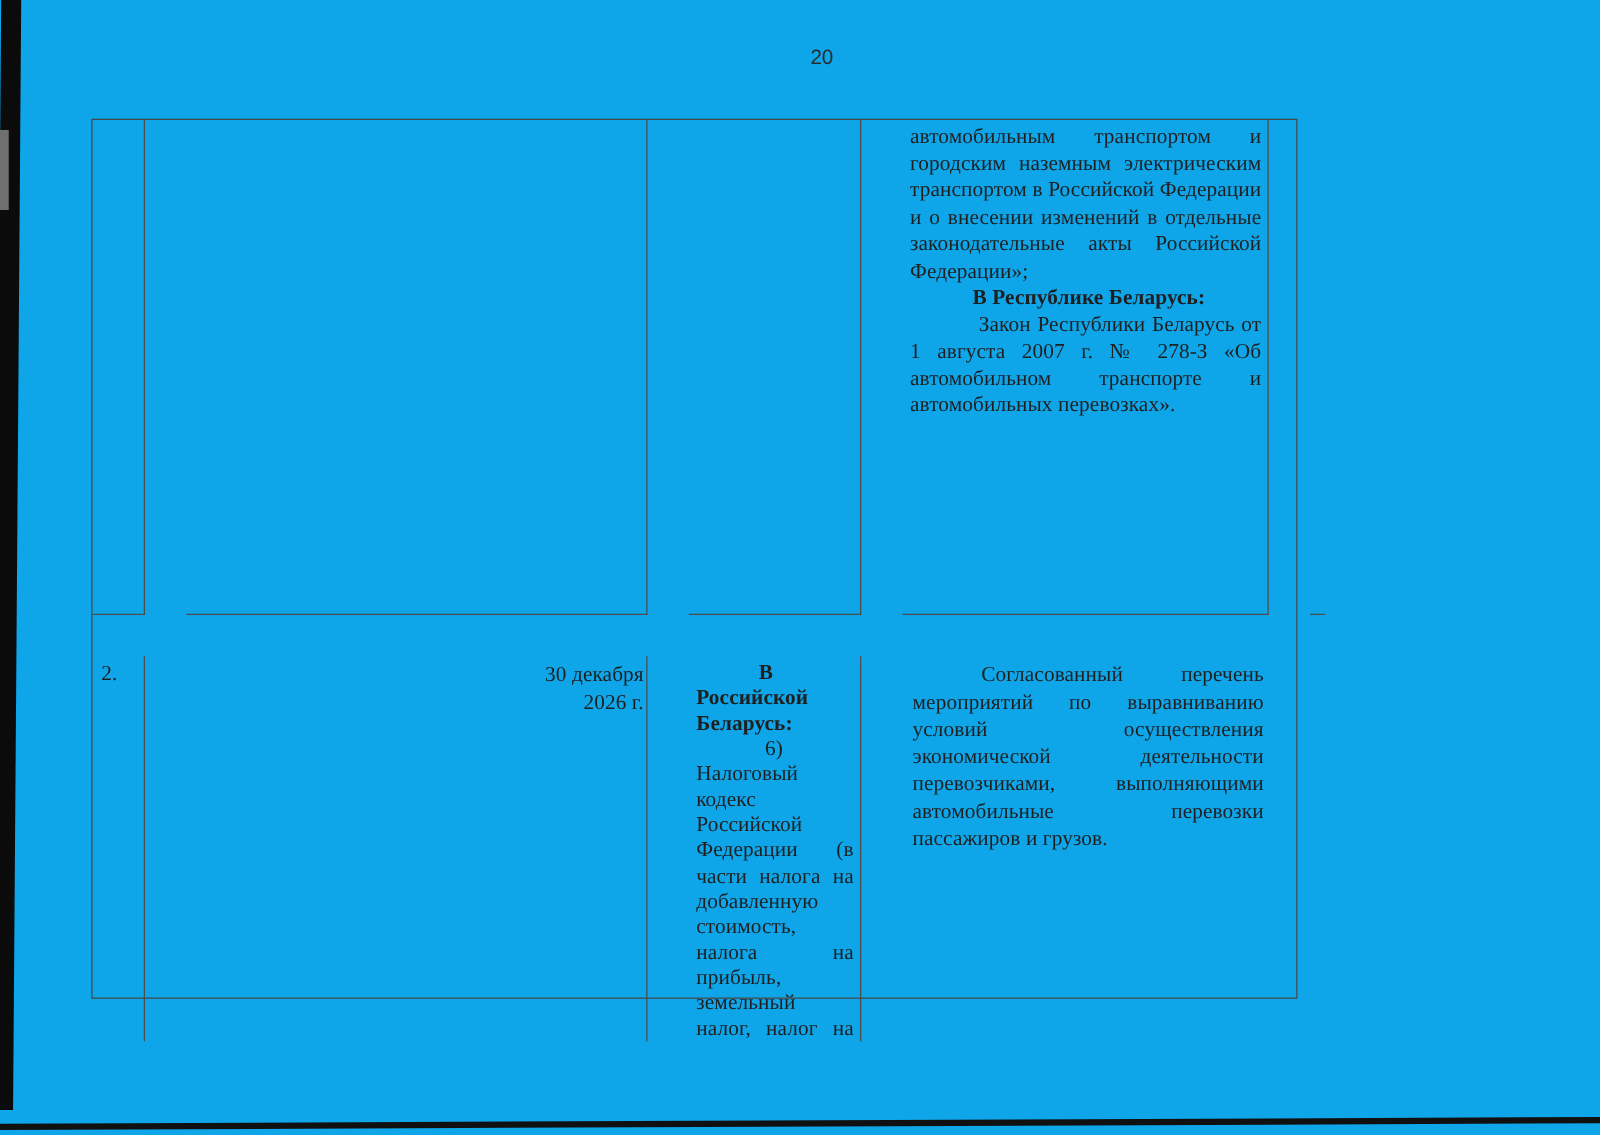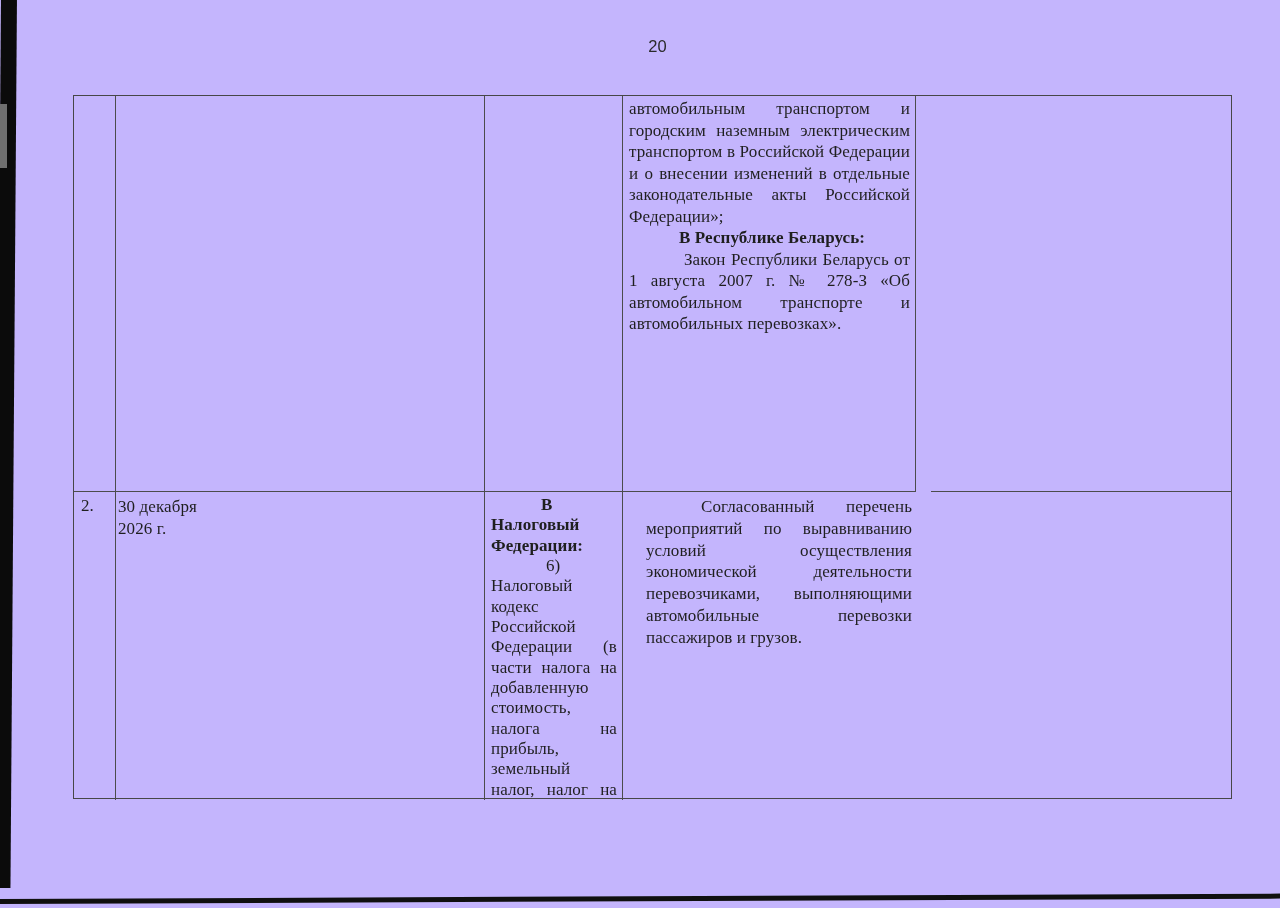--- a/index.html
+++ b/index.html
@@ -1,19 +1,19 @@
 <!DOCTYPE html>
 <html lang="ru"><head>
 <meta charset="utf-8">
 <style>
   html,body{margin:0;padding:0;}
   .page{
     position:relative;
     width:1280px;height:908px;
-    background:#c4b5fd;
+    background:#0ea5e9;
     overflow:hidden;
     font-family:"Liberation Serif", serif;
     color:#1f1f1f;
   }
   
   .scan-left-bar{
     position:absolute;left:1px;top:-6px;width:16px;height:894px;
     background:#0b0b0b;
     transform:rotate(0.42deg);
     transform-origin:top left;
@@ -30,45 +30,46 @@
   }
   .page-number{
     position:absolute;top:37px;left:600px;width:115px;
     text-align:center;
     font-family:"Liberation Sans", sans-serif;
     font-size:16.5px;color:#2a2a2a;
   }
   
   .doc-table{
     position:absolute;left:73px;top:95px;
-    width:1159px;height:704px;
+    width:965px;height:704px;
     display:grid;
     grid-template-columns:42px 369px 138px 293px 1fr;
     grid-template-rows:396px 308px;
     border:1.6px solid #474747;
     box-sizing:border-box;
     background:transparent;
+    gap:33px;
   }
   .cell{
     border-right:1.6px solid #4c4c4c;
     border-bottom:1.6px solid #4c4c4c;
     box-sizing:border-box;
     overflow:hidden;
     font-size:17px;
     letter-spacing:0.1px;
   }
   .cell.last-col{border-right:none;}
   .cell.last-row{border-bottom:none;}
   .cell-num{padding:4px 2px 0 7px;line-height:20px;}
   .cell-activity{padding:3px 3px 0 5px;line-height:22px;text-align:justify;}
-  .cell-date{padding:4px 2px 0 2px;text-align:left;line-height:22px;}
+  .cell-date{padding:4px 2px 0 2px;text-align:right;line-height:22px;}
   .cell-legal{padding:2px 5px 0 6px;text-align:justify;}
   .cell-legal.lh1{line-height:21.55px;}
   .cell-legal.lh2{line-height:20.35px;padding-top:3px;}
-  .cell-result{padding:4px 4px 0 8px;text-align:justify;line-height:21.8px;margin-left:15px;}
+  .cell-result{padding:4px 4px 0 8px;text-align:justify;line-height:21.8px;}
   p{margin:0;text-indent:55px;}
   p.cont{text-indent:0;}
   p.law-header{font-weight:bold;text-indent:50px;text-align:left;font-family:Liberation Serif, serif;}
 </style>
 </head>
 <body>
 
 <div class="page">
 
   <div class="scan-left-bar"></div>
@@ -90,21 +91,21 @@
     <div class="cell cell-result last-col"></div>
 
     <div class="cell cell-num last-row">
       <span>2.</span>
     </div>
     <div class="cell cell-date last-row">
       <div>30 декабря</div>
       <div>2026 г.</div>
     </div>
     <div class="cell cell-legal lh2 last-row">
-      <p class="law-header">В Налоговый Федерации:</p>
+      <p class="law-header">В Российской Беларусь:</p>
       <p>6) Налоговый кодекс Российской Федерации (в части налога на добавленную стоимость, налога на прибыль, земельный налог, налог на недвижимость, налоги от фонда оплаты труда, транспортный налог);</p>
     </div>
     <div class="cell cell-result last-col last-row">
       <p>Согласованный перечень мероприятий по выравниванию условий осуществления экономической деятельности перевозчиками, выполняющими автомобильные перевозки пассажиров и грузов.</p>
     </div>
 
   </div>
 
 </div>
 

